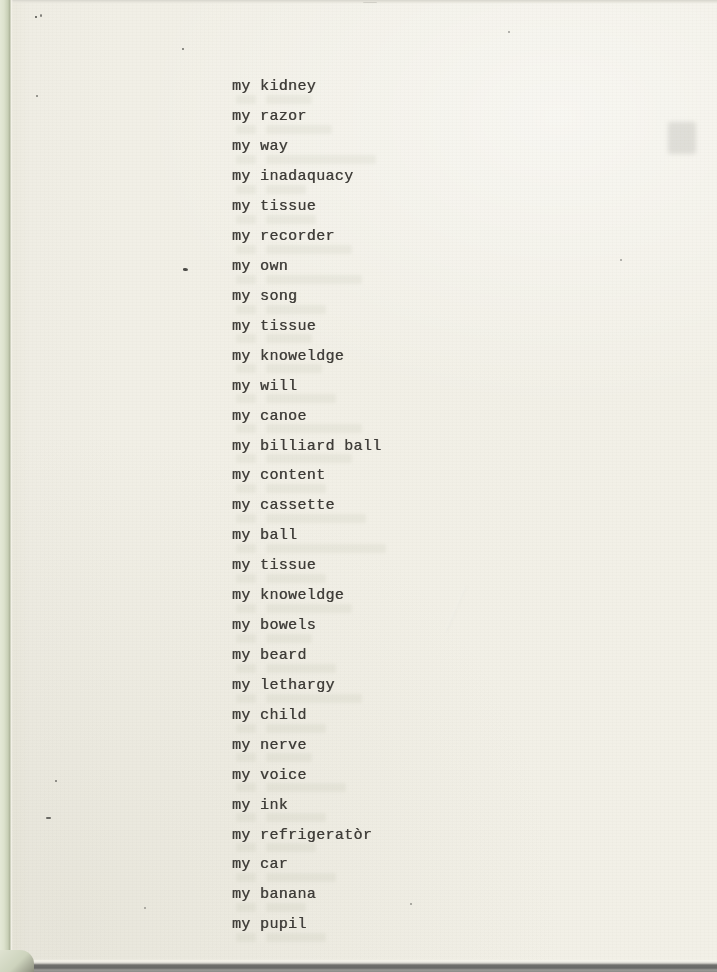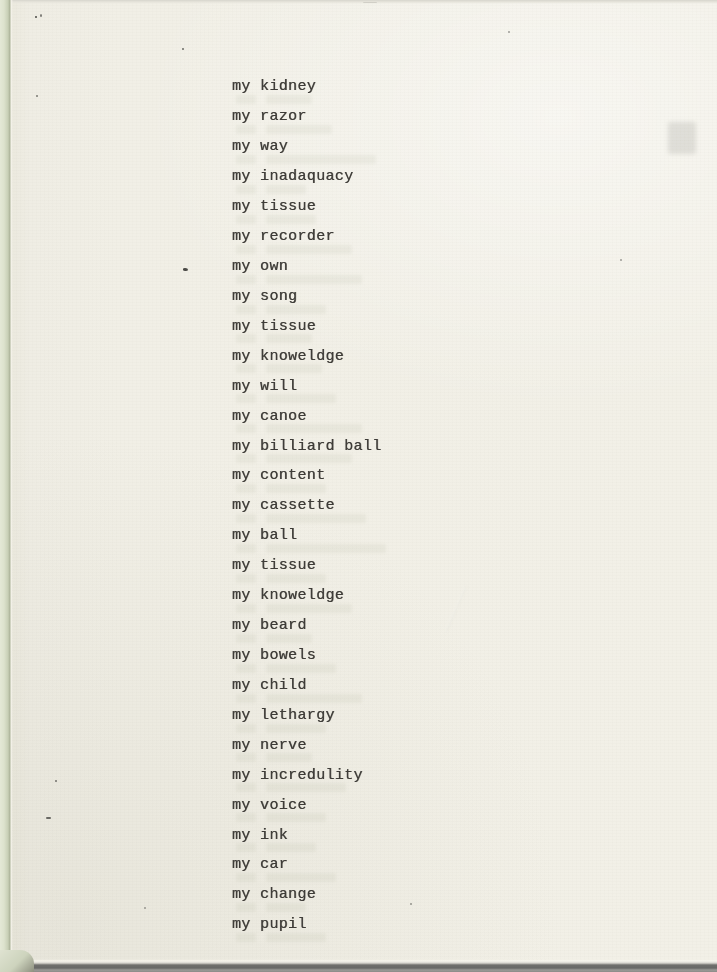--- a/index.html
+++ b/index.html
@@ -244,48 +244,48 @@
       <div class="typed-line">
         <span>my ball</span>
       </div>
       <div class="typed-line">
         <span>my tissue</span>
       </div>
       <div class="typed-line">
         <span>my knoweldge</span>
       </div>
       <div class="typed-line">
+        <span>my bowels</span>
+      </div>
+      <div class="typed-line">
         <span>my beard</span>
       </div>
       <div class="typed-line">
-        <span>my bowels</span>
+        <span>my lethargy</span>
       </div>
       <div class="typed-line">
         <span>my child</span>
       </div>
       <div class="typed-line">
-        <span>my lethargy</span>
-      </div>
-      <div class="typed-line">
         <span>my nerve</span>
       </div>
       <div class="typed-line">
-        <span>my incredulity</span>
-      </div>
-      <div class="typed-line">
         <span>my voice</span>
       </div>
       <div class="typed-line">
         <span>my ink</span>
       </div>
       <div class="typed-line">
+        <span>my refrigeratòr</span>
+      </div>
+      <div class="typed-line">
         <span>my car</span>
       </div>
       <div class="typed-line">
-        <span>my change</span>
+        <span>my banana</span>
       </div>
       <div class="typed-line">
         <span>my pupil</span>
       </div>
     </div>
 
   <div class="speck" style="left:35px;top:16px;width:2px;height:2px;"></div>
   <div class="speck" style="left:40px;top:14px;width:2px;height:3px;opacity:.7;"></div>
   <div class="speck" style="left:182px;top:48px;width:2px;height:2px;opacity:.8;"></div>
   <div class="speck" style="left:36px;top:95px;width:2px;height:2px;opacity:.7;"></div>

